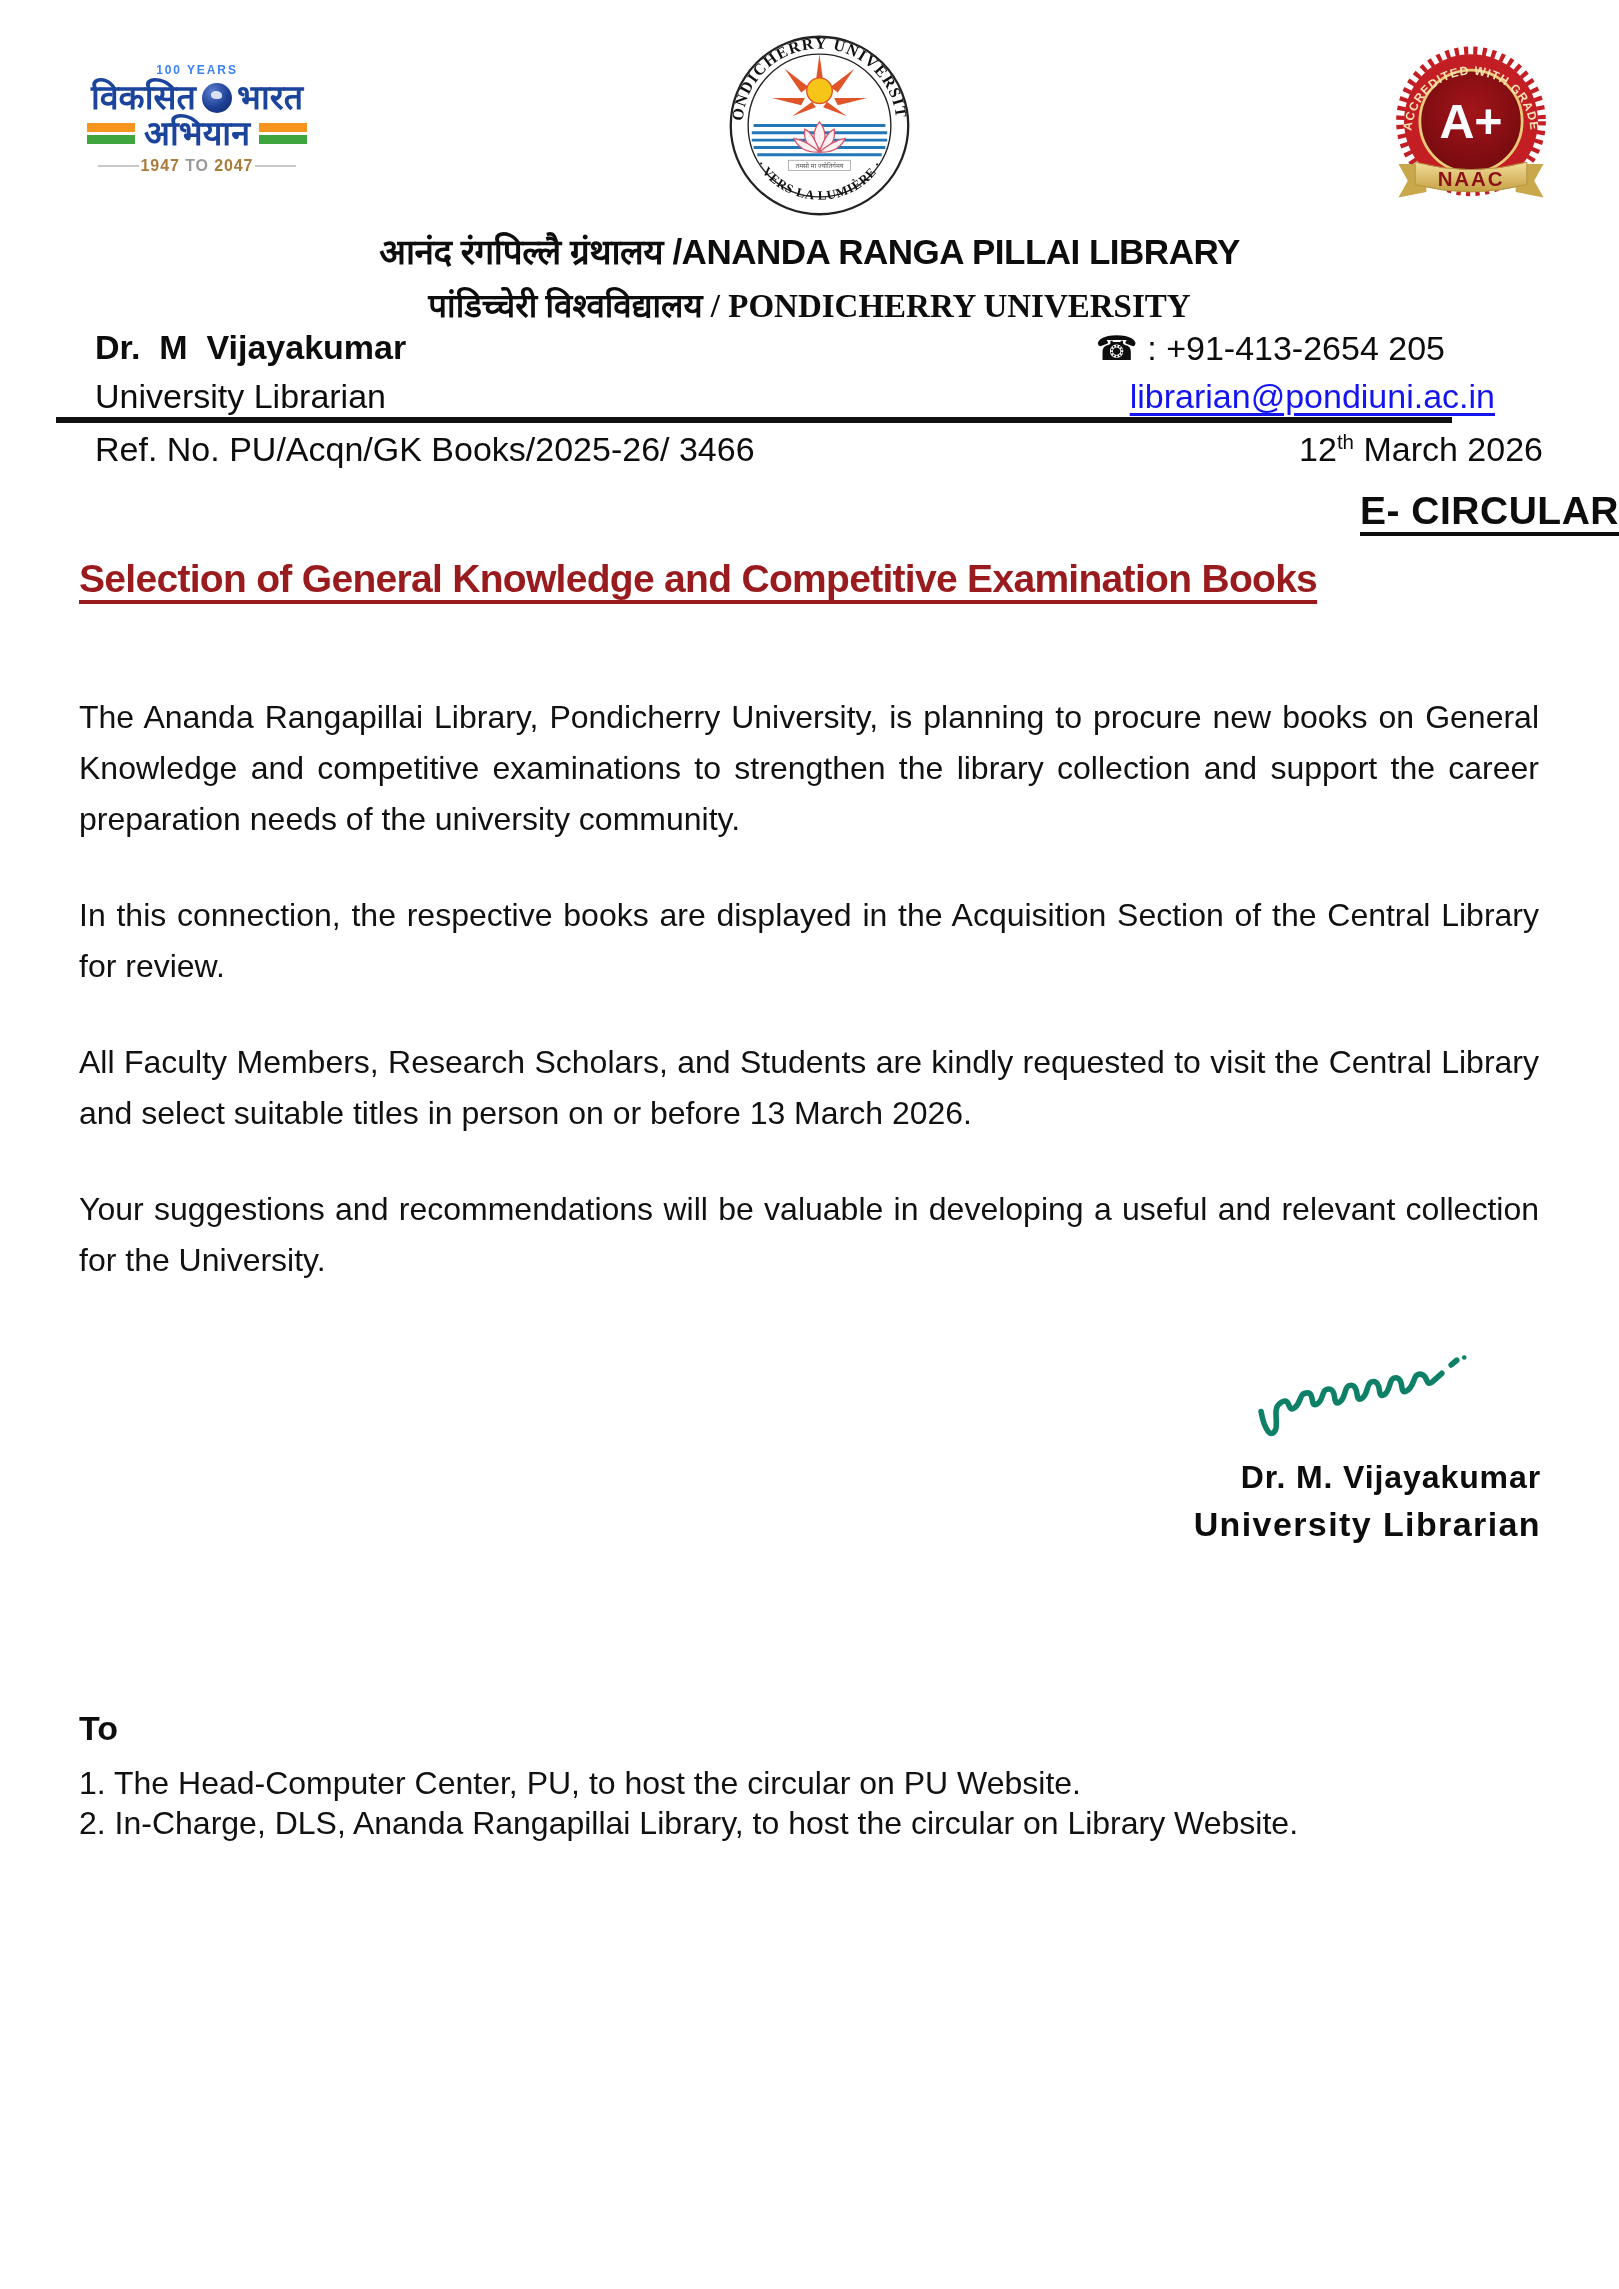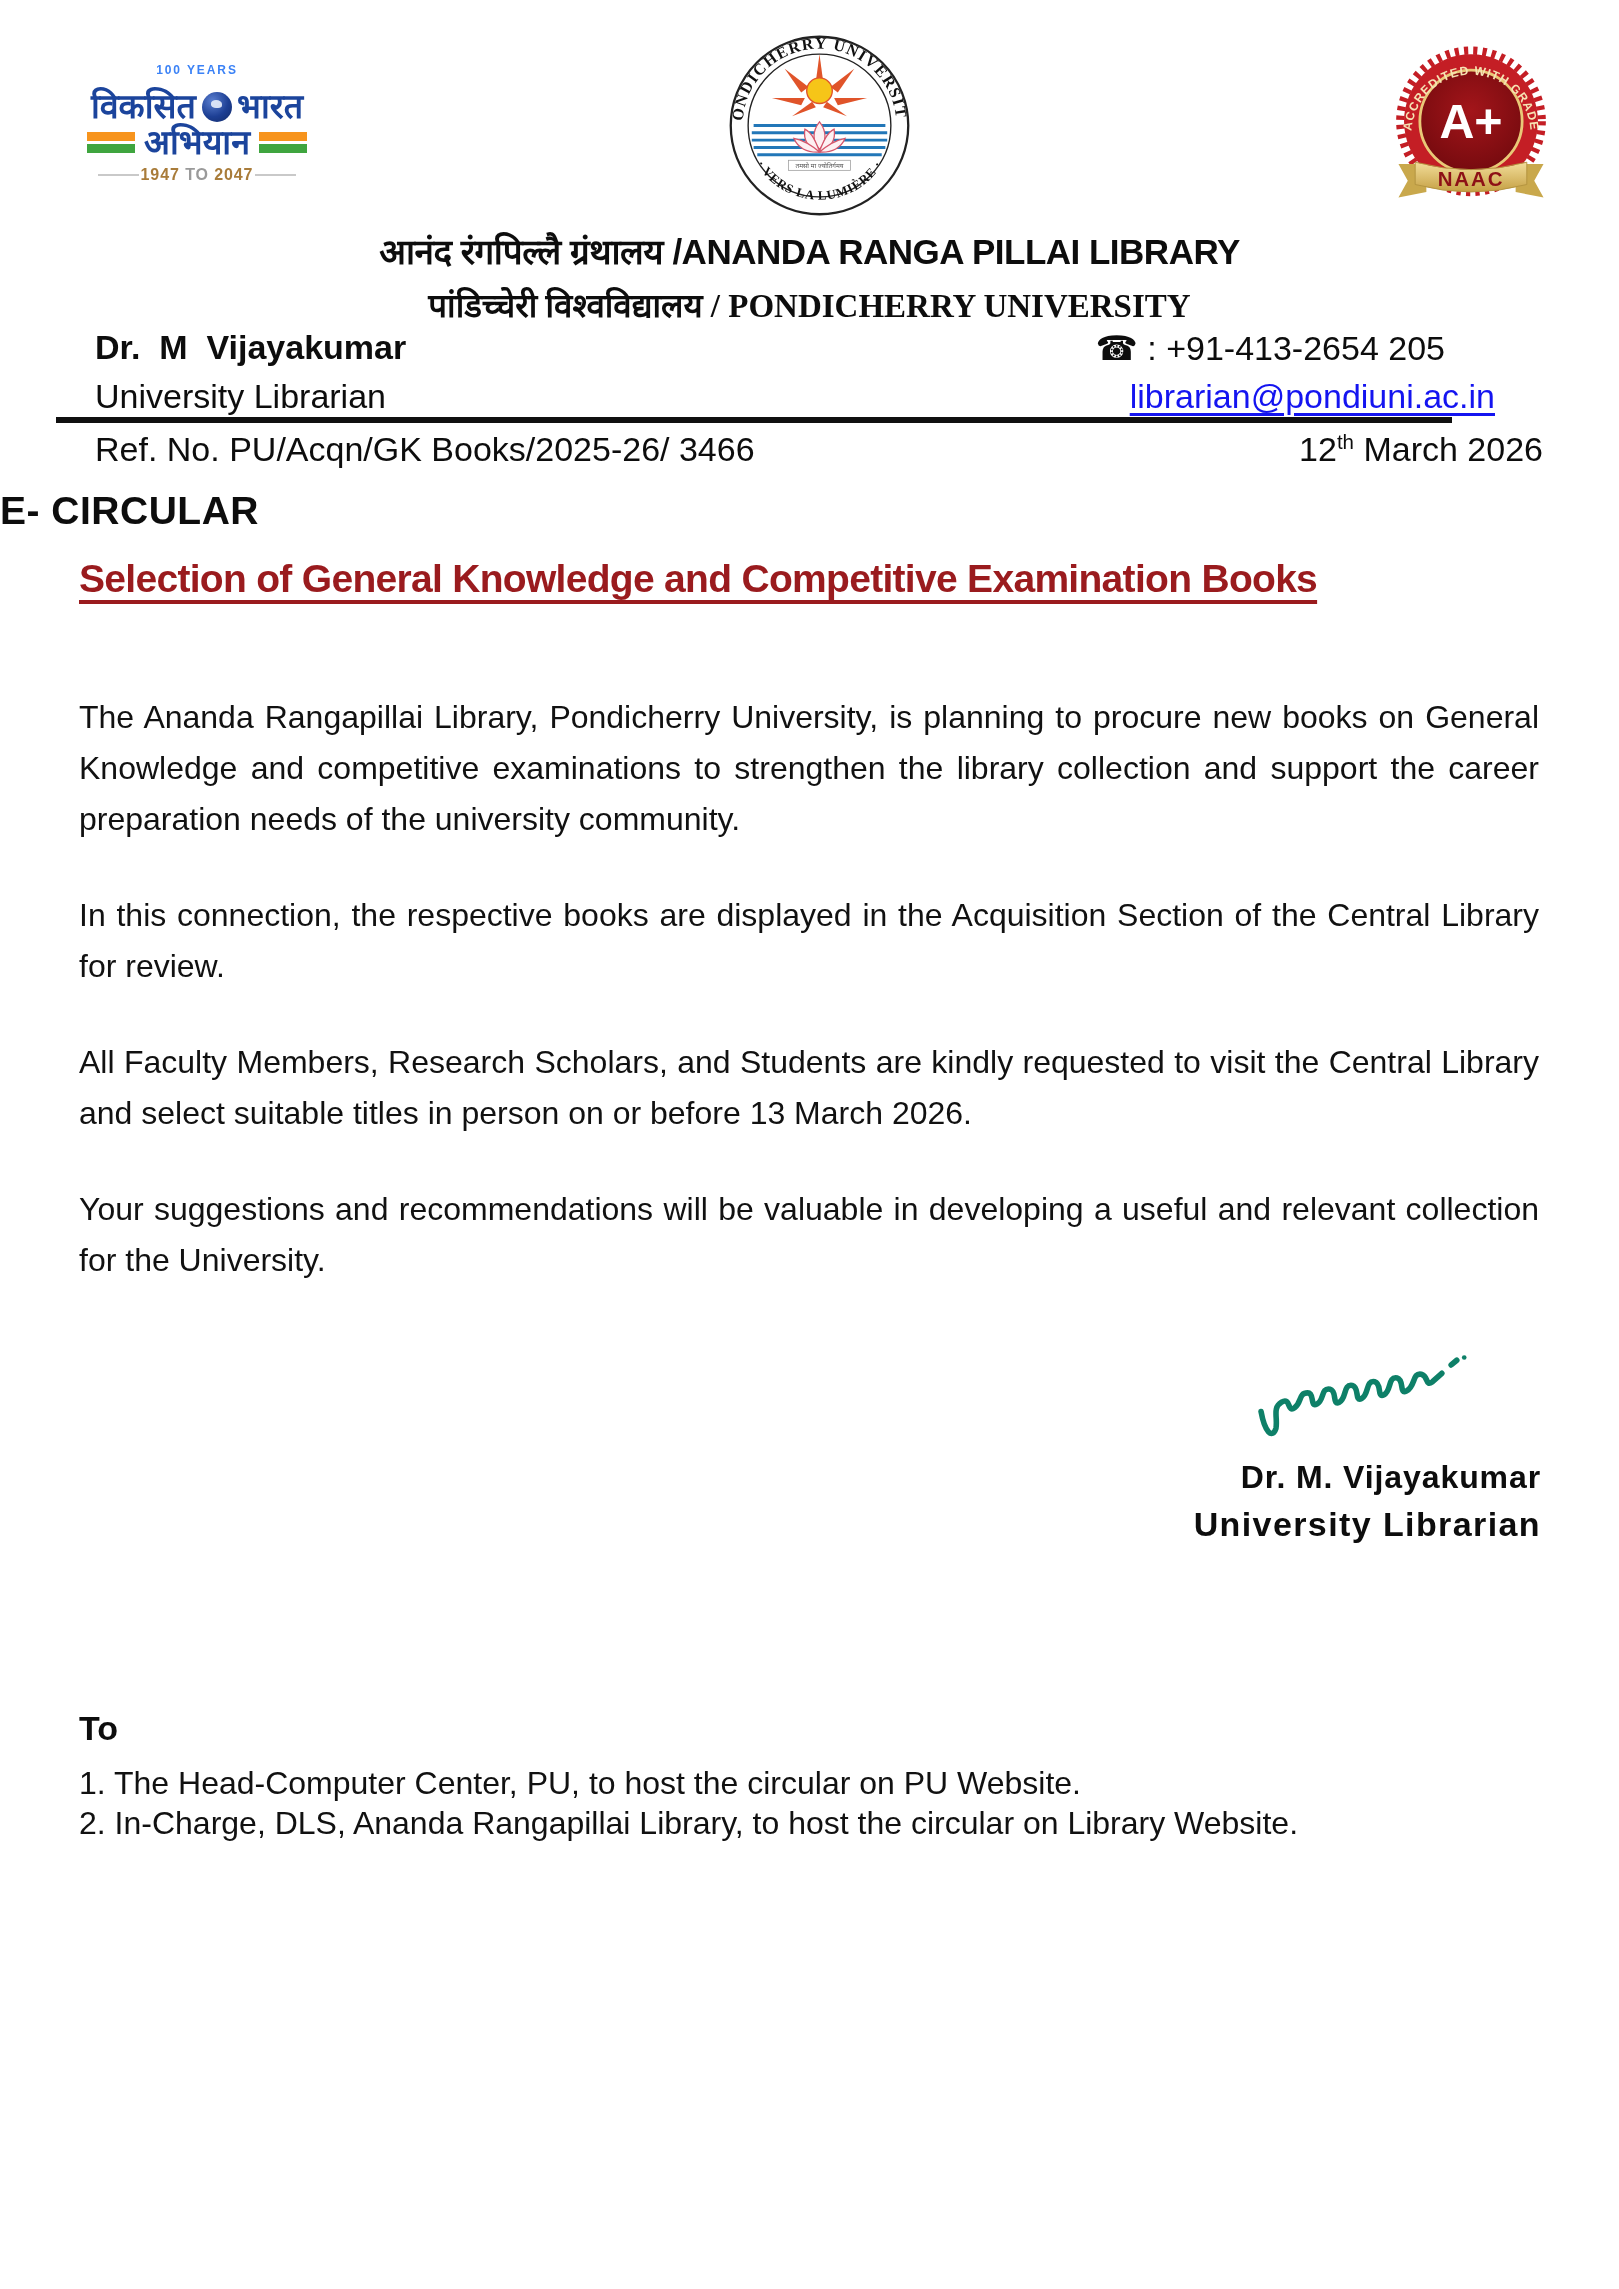--- a/index.html
+++ b/index.html
@@ -7,21 +7,21 @@
     position:relative;
     width:1619px;height:2290px;
     background:#ffffff;
     font-family:"Liberation Sans", sans-serif;
     color:#0d0d0d;
     overflow:hidden;
   }
   
   .viksit{position:absolute;left:76px;top:63px;width:242px;text-align:center;}
   .viksit .years{font-size:12px;font-weight:bold;color:#3b82f6;letter-spacing:1.9px;}
-  .viksit .row1{display:flex;align-items:center;justify-content:center;gap:5.6px;margin-top:12px;}
+  .viksit .row1{display:flex;align-items:center;justify-content:center;gap:5.6px;margin-top:3px;}
   .viksit .dev-big{font-weight:bold;font-size:34px;color:#1b449c;line-height:1.05;}
   .globe{width:30px;height:30px;border-radius:50%;
     background:radial-gradient(circle at 35% 30%, #5b7fd0 0%, #1d3f94 55%, #122a66 100%);
     position:relative;flex:0 0 auto;}
   .globe::after{content:"";position:absolute;left:9.3px;top:8.4px;width:11.2px;height:7.5px;
     background:#e8eefb;border-radius:50% 60% 40% 50%;opacity:.9;}
   .viksit .row2{display:flex;align-items:center;justify-content:center;gap:9.3px;margin-top:0px;}
   .tric{display:flex;flex-direction:column;gap:3.7px;}
   .tric span{display:block;width:48px;height:8.4px;}
   .tric .saff{background:#f7941d;}
@@ -47,23 +47,23 @@
   .fs36{font-size:34px;}
   .bold{font-weight:bold;}
   .pre{white-space:pre;}
   .phone-cell{padding-right:98px;font-size:34px;}
   .email-cell{padding-right:48px;font-size:34px;}
   a.email{text-decoration:underline;text-underline-offset:4.7px;}
   sup.ord{font-size:20.5px;vertical-align:super;line-height:0;}
   .divider{position:absolute;left:56px;top:417px;width:1396px;height:5.6px;background:#101010;}
 
   
-  .ecirc{position:absolute;left:0;right:0;top:489px;text-align:left;
+  .ecirc{position:absolute;left:0;right:0;top:489px;text-align:right;
     font-size:39px;font-weight:bold;letter-spacing:0.5px;
-    text-decoration-thickness:3.7px;text-underline-offset:7.5px;}
+    text-decoration:underline;text-decoration-thickness:3.7px;text-underline-offset:7.5px;}
   .subject{position:absolute;left:79px;right:75px;top:557px;
     font-size:39px;font-weight:bold;letter-spacing:-0.7px;white-space:nowrap;
     text-decoration:underline;text-decoration-thickness:3.7px;text-underline-offset:8.4px;}
 
   
   .doc-body{position:absolute;left:79px;right:76px;top:692px;}
   .doc-body p{margin:0 4px 45px 0;font-size:32px;line-height:51px;text-align:justify;color:#111;}
 
   
   .sig-scribble{position:absolute;right:138px;top:1350px;width:233px;height:110px;}

